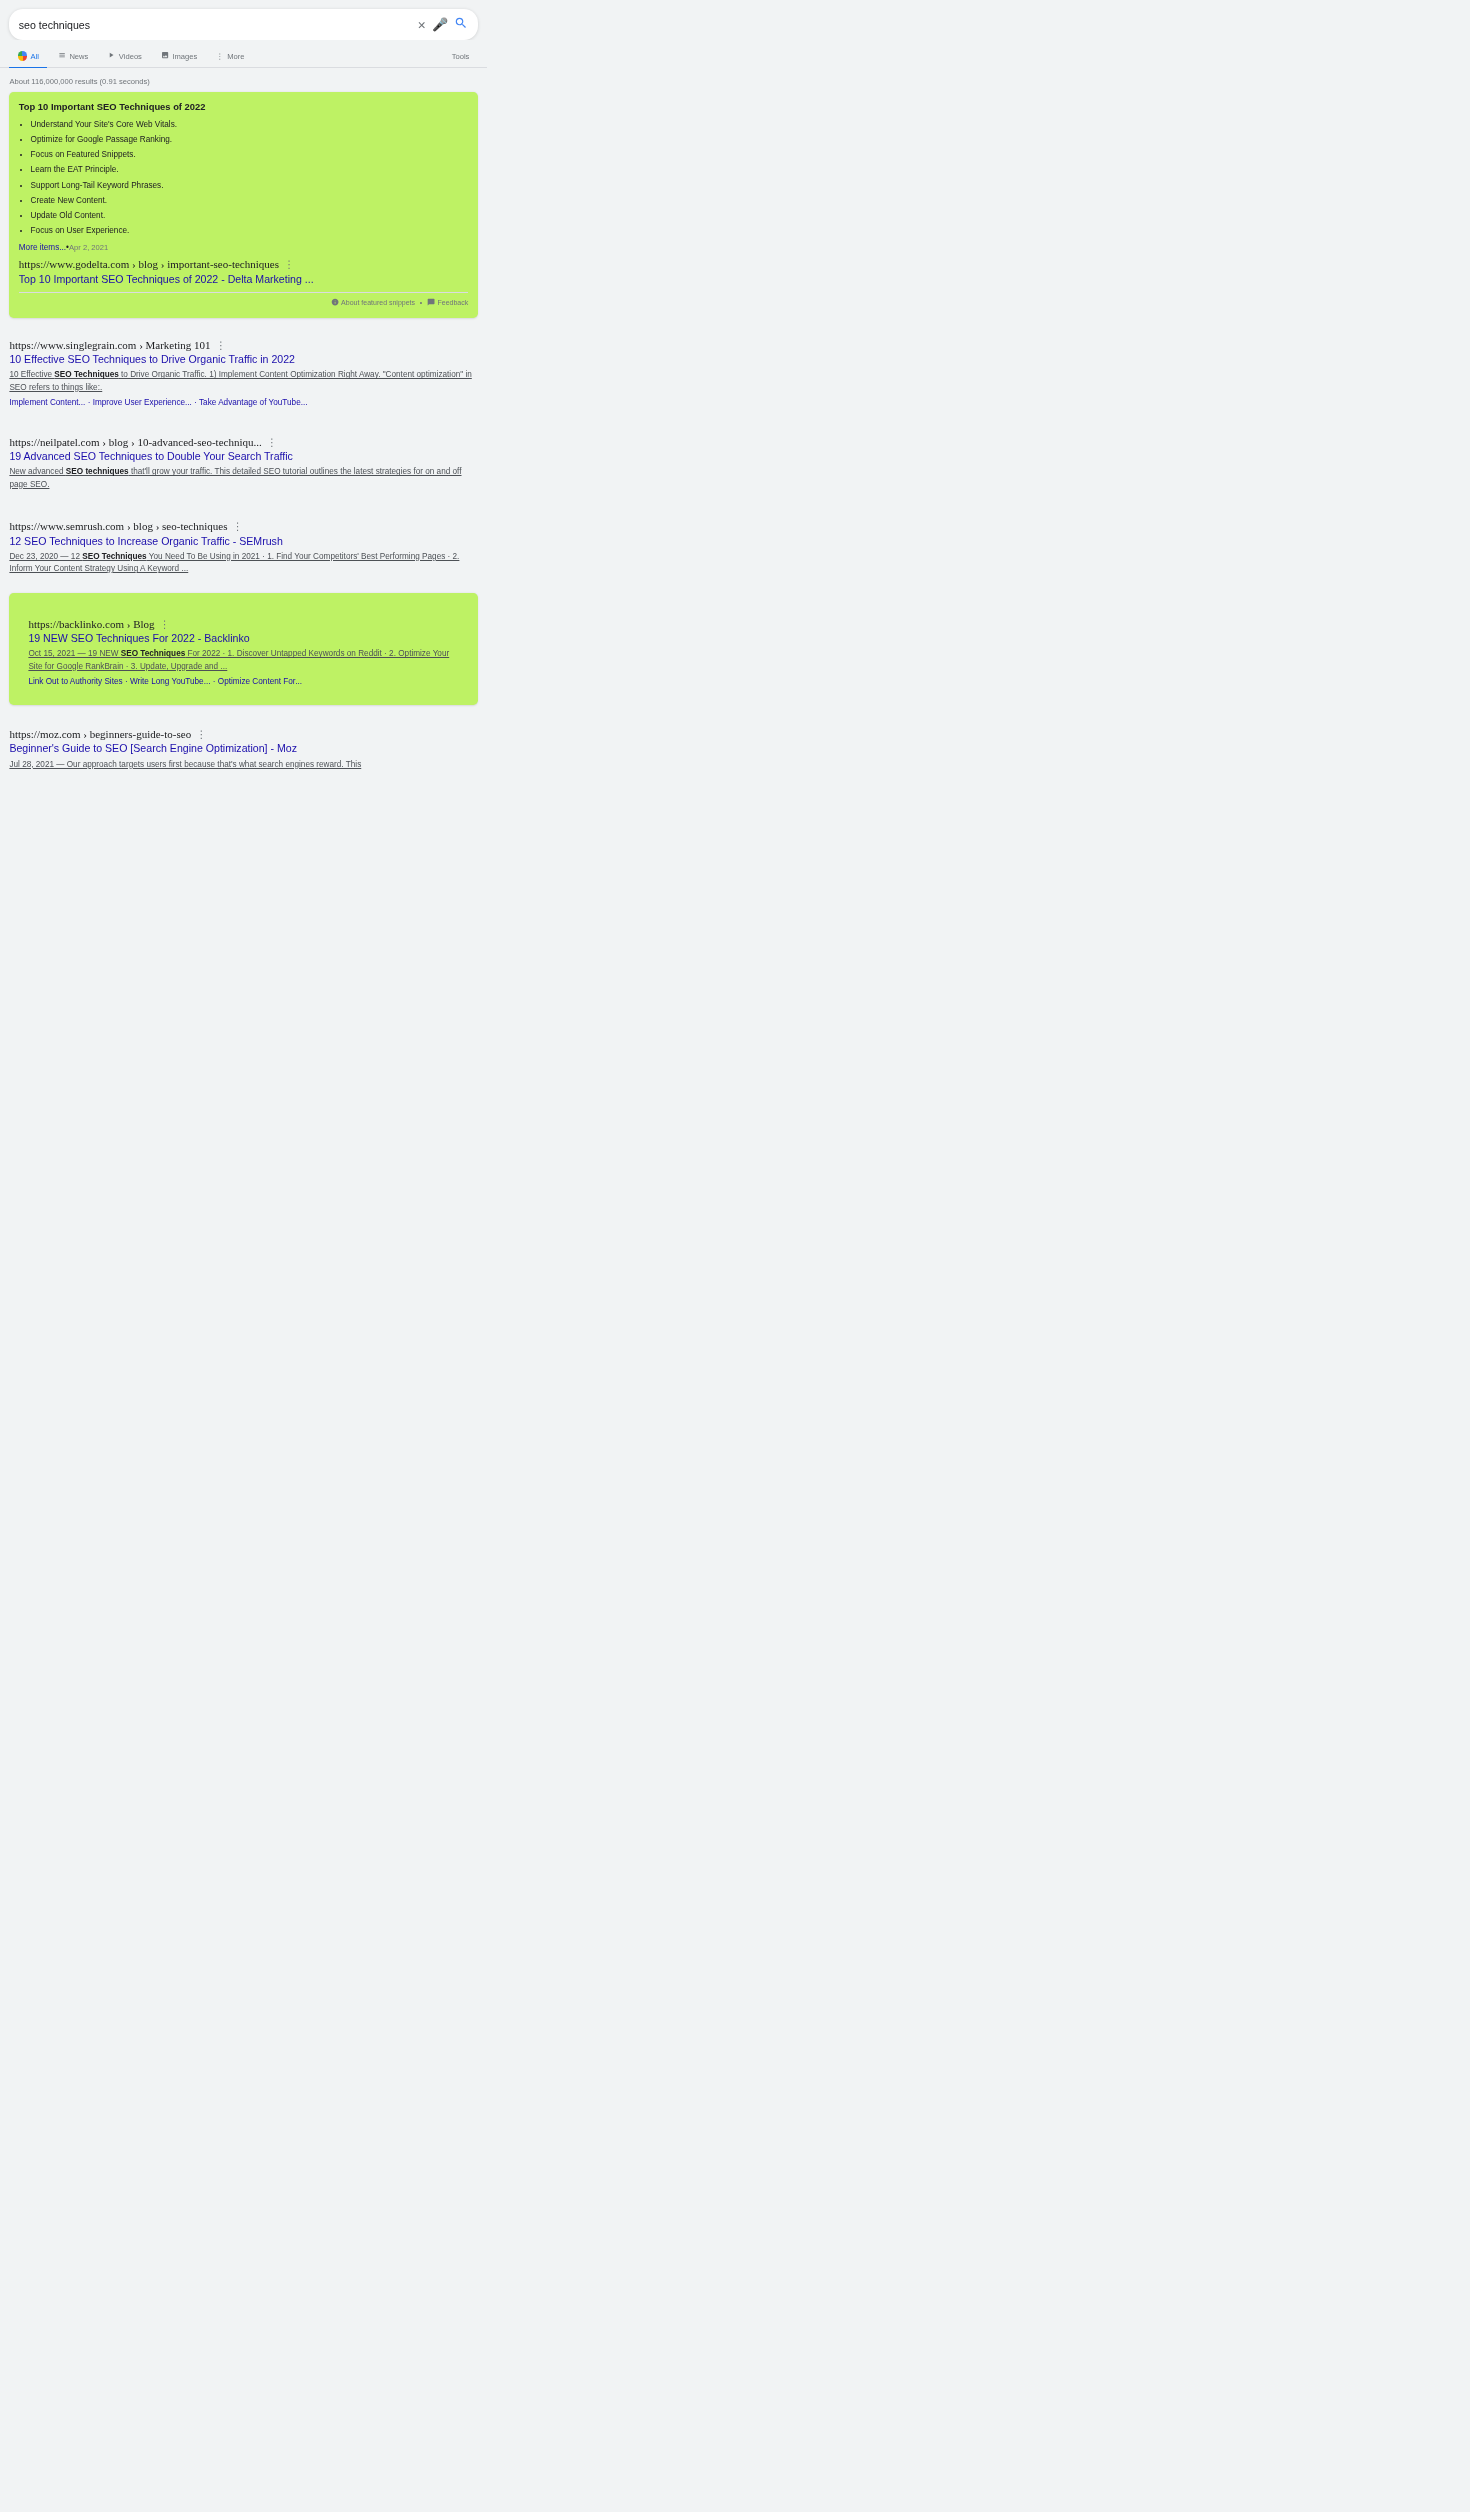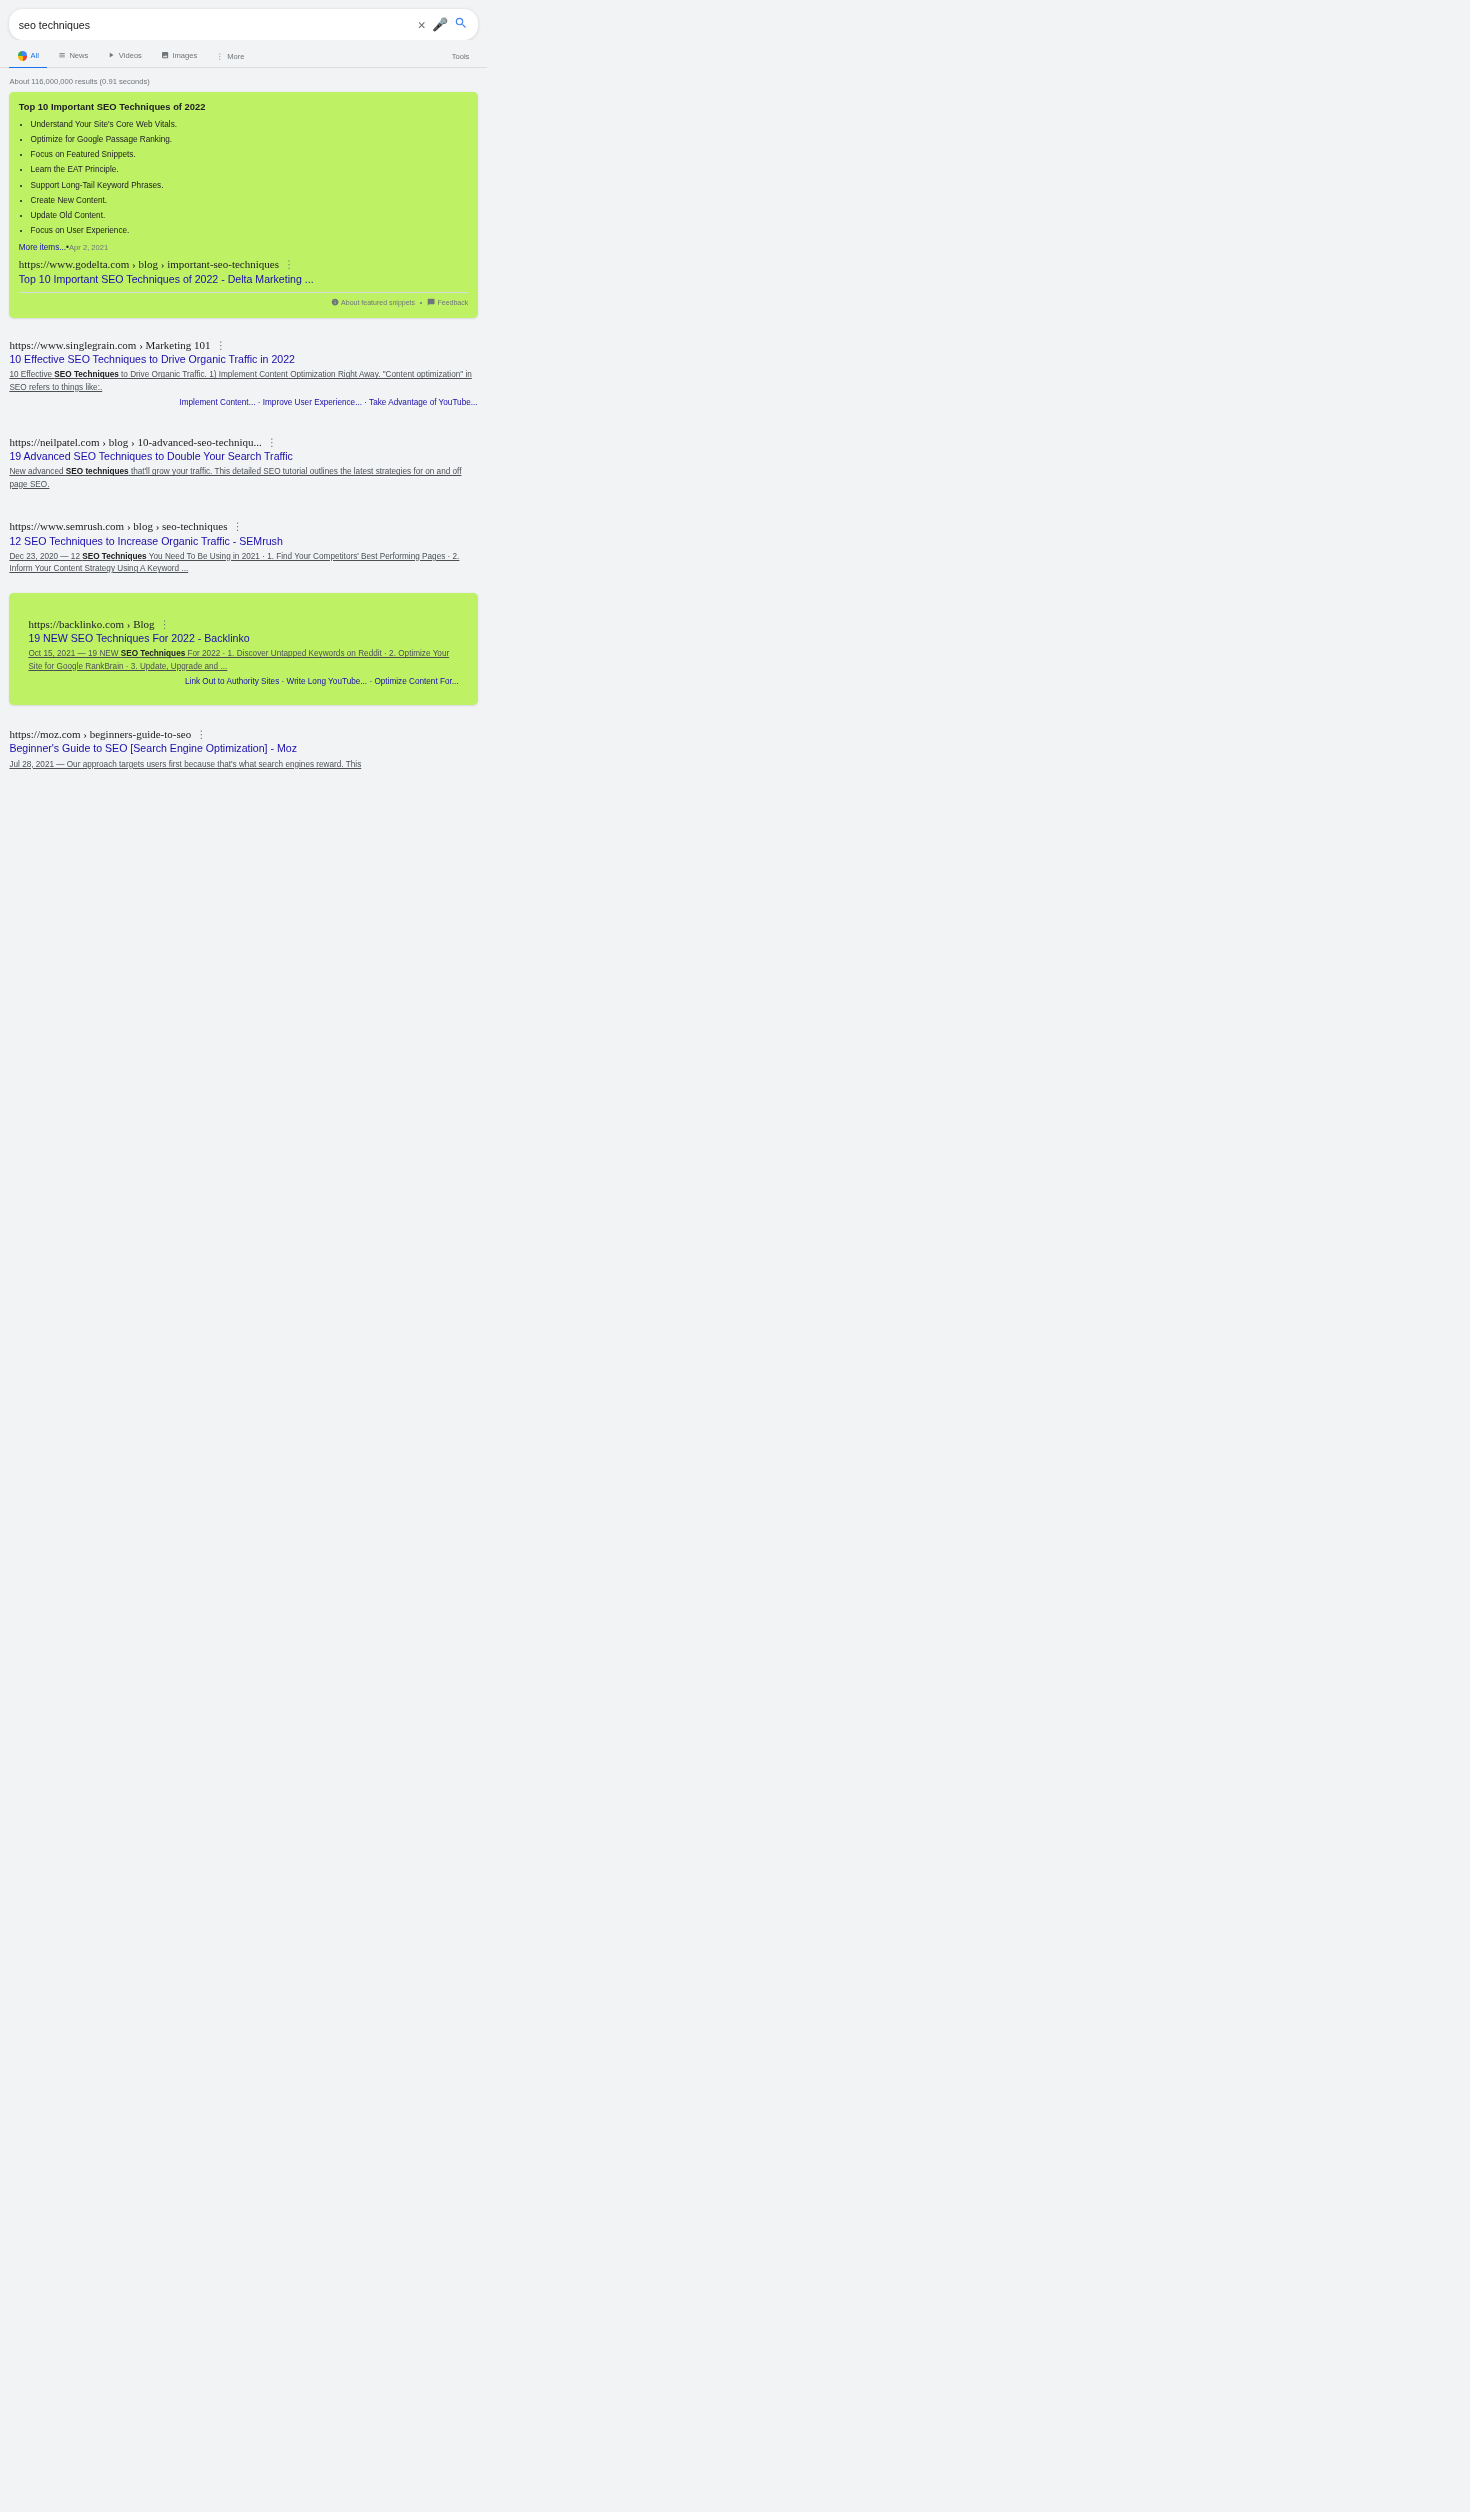--- a/index.html
+++ b/index.html
@@ -44,21 +44,21 @@
     .nav-tabs {
       display: flex;
       align-items: center;
       padding: 4.7px 9.4px 0 9.4px;
       border-bottom: 0.6px solid #dadce0;
       background: #f1f3f4;
       gap: 2.4px;
     }
     .nav-tab {
       display: flex;
-      align-items: flex-start;
+      align-items: center;
       gap: 3.5px;
       padding: 5.9px 8.2px;
       font-size: 7.6px;
       color: #70757a;
       cursor: pointer;
       border-bottom: 1.8px solid transparent;
       margin-bottom: -0.6px;
       white-space: nowrap;
     }
     .nav-tab.active {
@@ -196,21 +196,20 @@
       font-weight: 700;
       color: #202124;
     }
 
     
     .sub-links {
       margin-top: 3.5px;
       font-size: 8.2px;
       color: #1a0dab;
       cursor: pointer;
-      text-align: right;
     }
     .sub-links a {
       color: #1a0dab;
       text-decoration: none;
     }
 
     
     .all-icon {
       width: 9.4px;
       height: 9.4px;

